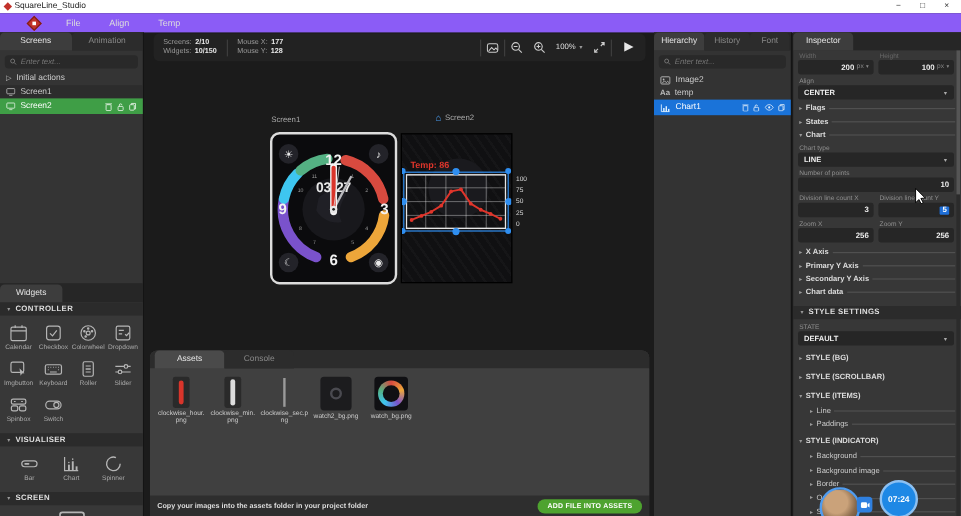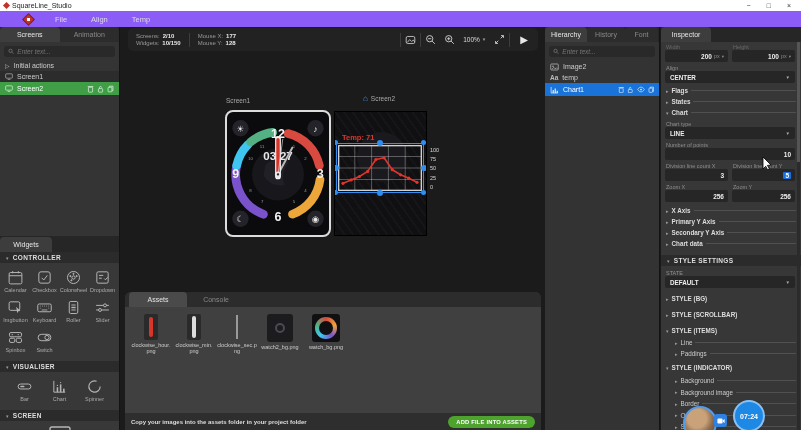--- a/index.html
+++ b/index.html
@@ -394,21 +394,21 @@
     <circle cx="14" cy="108" r="8.5" fill="#232329"></circle>
       <text x="14" y="111.5" font-size="9" fill="#e8e8e8" text-anchor="middle">☾</text>
     <circle cx="92" cy="108" r="8.5" fill="#232329"></circle>
       <text x="92" y="111.5" font-size="9" fill="#e8e8e8" text-anchor="middle">◉</text>
   </svg>
 </div>
 
 <div class="abs screen2-frame">
   <div class="stripes"></div>
   <div class="abs" style="left:22px;top:20px;width:50px;height:50px;border-radius:50%;background:#1a1a1e"></div>
-  <div class="abs" style="left:7px;top:21px;color:#e0352b;font-size:7.5px;font-weight:bold">Temp: 71</div>
+  <div class="abs" style="left:7px;top:21px;color:#e0352b;font-size:7.5px;font-weight:bold">Temp: 86</div>
 
   <div class="abs" style="left:1px;top:31px;width:88px;height:50px;border:1px solid #2f8ef0"></div>
 
   <svg class="abs" style="left:3px;top:33px" width="84" height="46" viewBox="0 0 84 46">
     <rect x="0.7" y="0.7" width="82.6" height="44.6" fill="none" stroke="#e6e6e6" stroke-width="1.2"></rect>
     <g stroke="rgba(255,255,255,0.5)" stroke-width="0.6">
       <line x1="16.8" y1="1" x2="16.8" y2="45"></line>
         <line x1="33.6" y1="1" x2="33.6" y2="45"></line>
       <line x1="50.4" y1="1" x2="50.4" y2="45"></line>
         <line x1="67.2" y1="1" x2="67.2" y2="45"></line>

